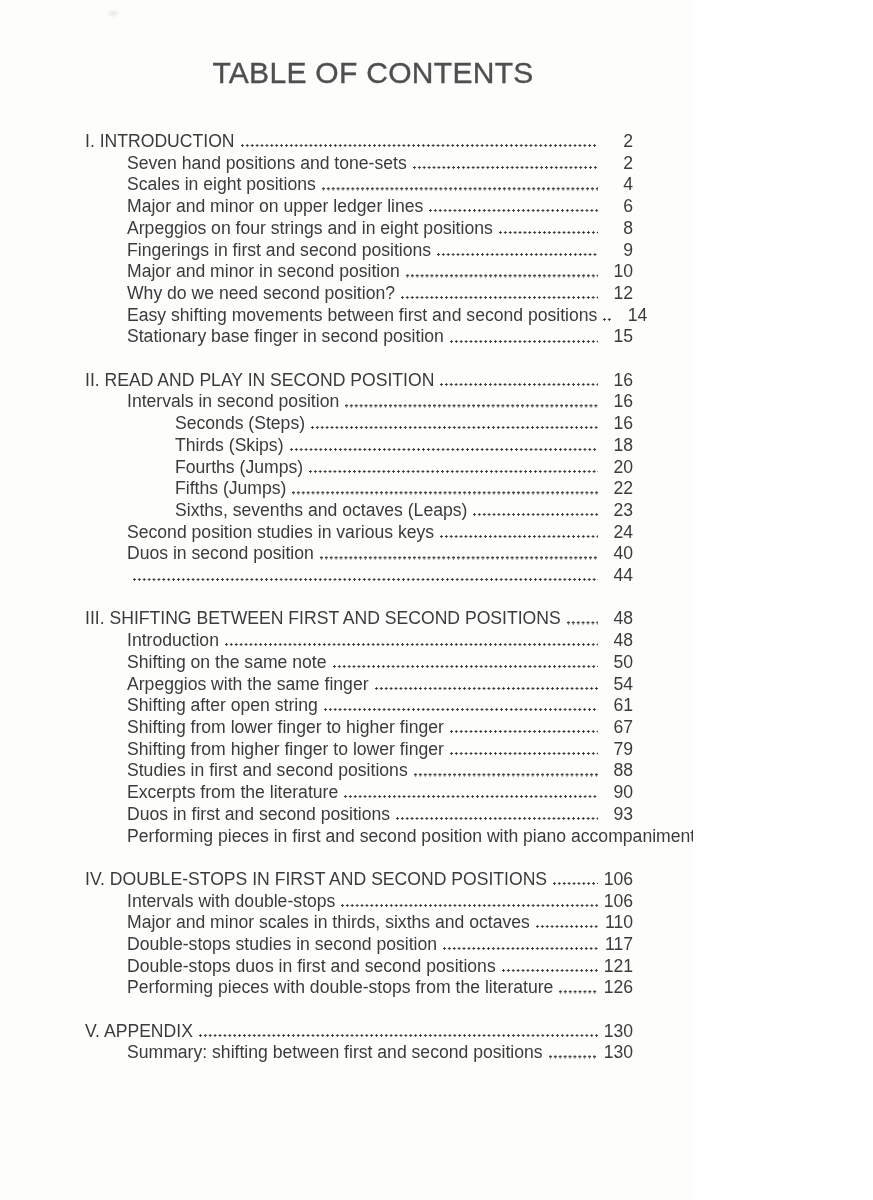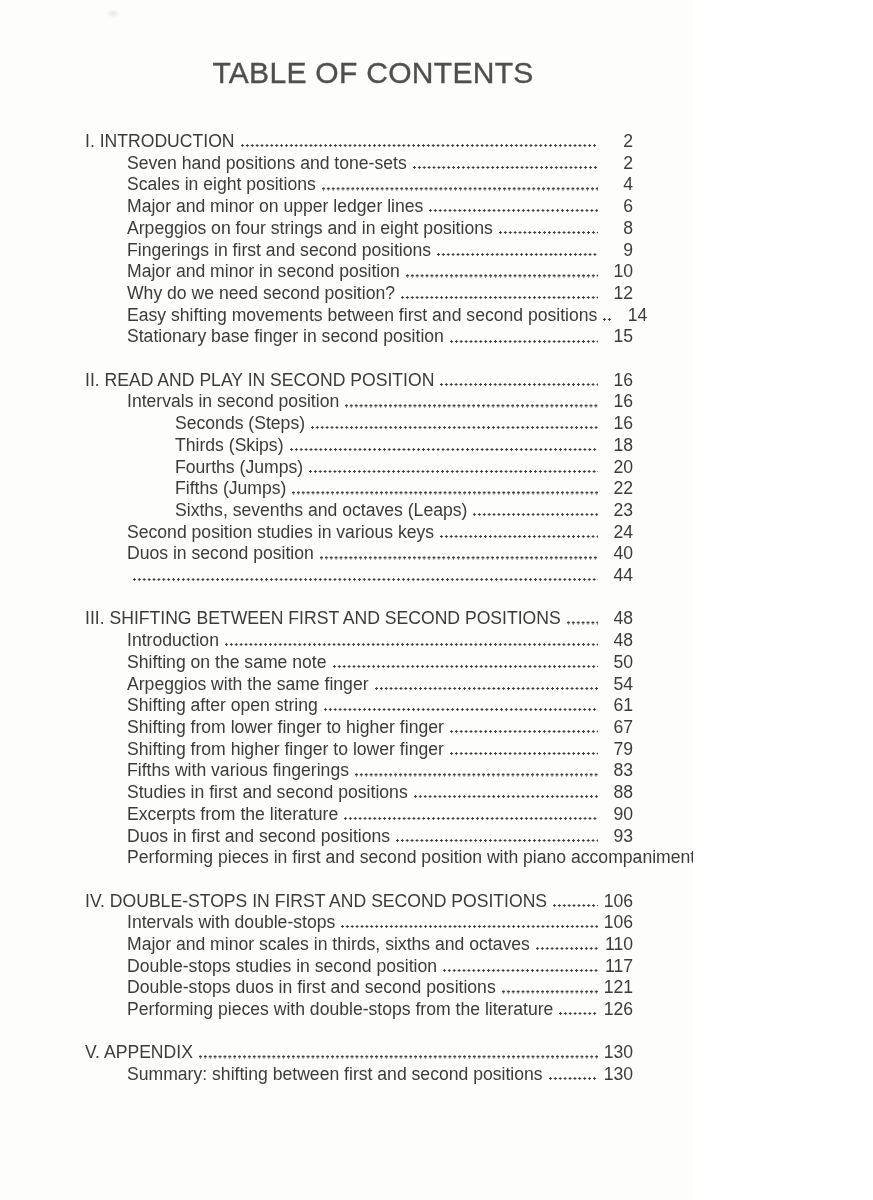--- a/index.html
+++ b/index.html
@@ -207,25 +207,20 @@
           <span class="label">Shifting from lower finger to higher finger</span>
           <span class="leader"></span>
           <span class="pg">67</span>
         </div>
         <div class="row lvl1">
           <span class="label">Shifting from higher finger to lower finger</span>
           <span class="leader"></span>
           <span class="pg">79</span>
         </div>
         <div class="row lvl1">
-          <span class="label">Fifths with various fingerings</span>
-          <span class="leader"></span>
-          <span class="pg">83</span>
-        </div>
-        <div class="row lvl1">
           <span class="label">Studies in first and second positions</span>
           <span class="leader"></span>
           <span class="pg">88</span>
         </div>
         <div class="row lvl1">
           <span class="label">Excerpts from the literature</span>
           <span class="leader"></span>
           <span class="pg">90</span>
         </div>
         <div class="row lvl1">

